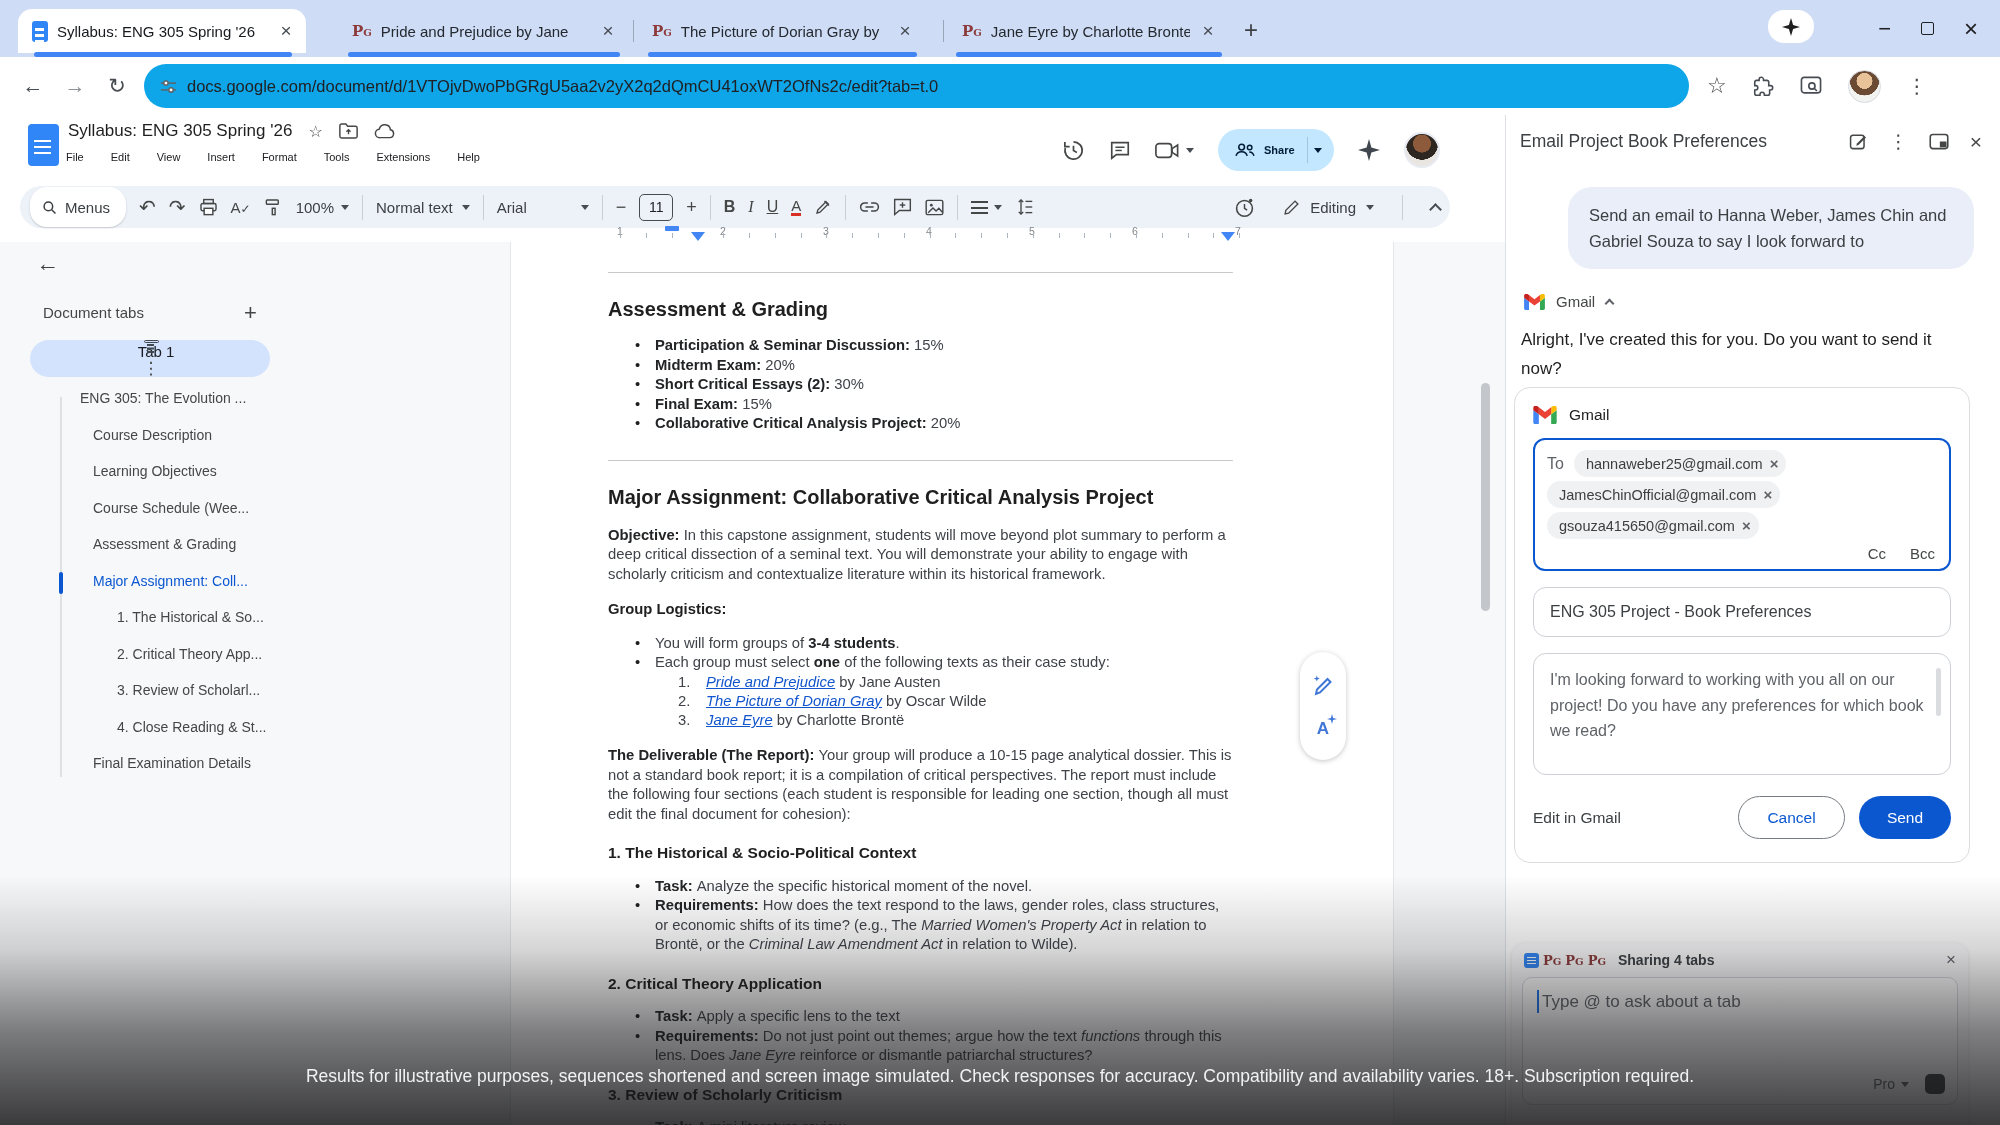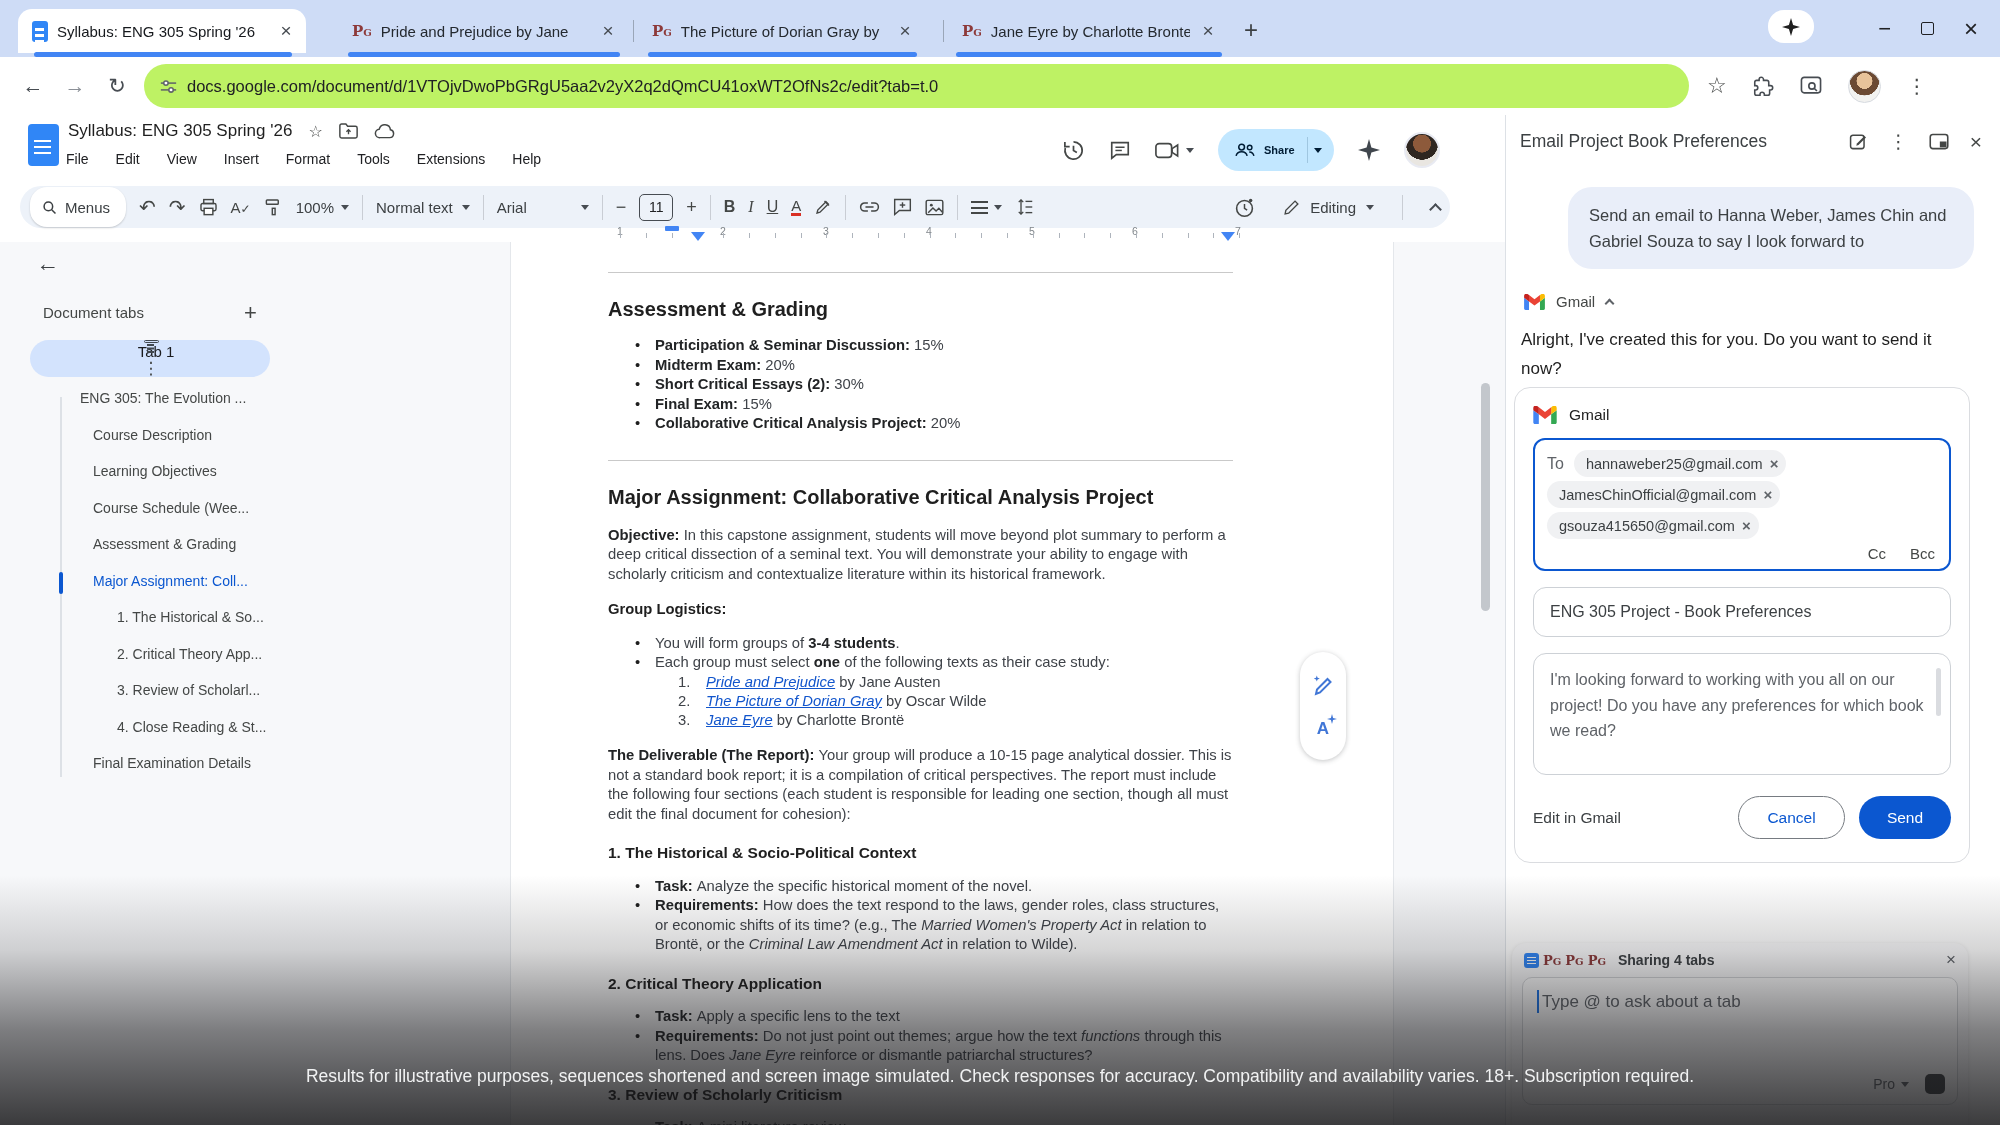--- a/index.html
+++ b/index.html
@@ -19,34 +19,34 @@
   .gem-pill { position:absolute; left:1768px; top:10px; width:46px; height:33px; background:#fff; border-radius:16px; display:flex; align-items:center; justify-content:center; }
   .winctl { position:absolute; top:0; right:0; height:57px; display:flex; align-items:center; gap:30px; padding-right:22px; }
   .winmin { font-size:22px; color:#202124; }
   .winmax { width:13px; height:13px; border:1.6px solid #202124; border-radius:2px; }
   .winclose { font-size:24px; color:#202124; line-height:20px; }
 
   
   .urlrow { position:absolute; left:0; top:57px; width:2000px; height:58px; background:#fff; display:flex; align-items:center; }
   .navic { font-size:21px; color:#474c52; width:42px; text-align:center; }
   .navic.dim { color:#8b9097; }
-  .omnibox { margin-left:6px; width:1545px; height:44px; background:#bef264; border-radius:22px; display:flex; align-items:center; padding:0 16px; }
+  .omnibox { margin-left:6px; width:1545px; height:44px; background:#0ea5e9; border-radius:22px; display:flex; align-items:center; padding:0 16px; }
   .urltext { font-size:16.5px; color:#202124; margin-left:10px; white-space:nowrap; overflow:hidden; }
   .urlicons { display:flex; align-items:center; gap:26px; margin-left:18px; }
   .chip-avatar { width:33px; height:33px; border-radius:50%; background:radial-gradient(circle at 50% 32%, #e8c39a 0 30%, #6b4a33 31% 55%, #f2f2f0 56%); border:1px solid #d6dae0; }
 
   
   .docshead { position:absolute; left:0; top:115px; width:1505px; height:68px; background:#fff; }
   .dfav-lg { position:absolute; left:28px; top:9px; width:31px; height:42px; background:#3086f6; border-radius:4px; }
   .dfav-lg::after, .dfav-s::after { content:""; position:absolute; left:20%; top:38%; width:55%; height:2.5px; background:#fff; box-shadow:0 6px 0 #fff, 0 12px 0 #fff; }
   .dtitle-row { position:absolute; left:68px; top:6px; display:flex; align-items:center; gap:16px; }
   .dtitle { font-size:17px; color:#1f1f1f; }
   .dmeta { font-size:16px; color:#444746; }
   .dmenu { position:absolute; left:66px; top:36px; display:flex; gap:27px; }
-  .dmenu span { font-size:14px; color:#202124; }
+  .dmenu span { font-size:11px; color:#202124; }
   .dhr-icons { position:absolute; top:14px; left:1062px; display:flex; align-items:center; gap:24px; }
   .share-pill { display:flex; align-items:center; height:42px; background:#c2e7ff; border-radius:21px; padding:0 6px 0 16px; }
   .share-lbl { font-size:11px; font-weight:700; color:#001d35; margin:0 8px; }
   .share-div { width:1px; height:26px; background:#9fc6e0; margin:0 4px; }
   .avatar { width:36px; height:36px; border-radius:50%; background:radial-gradient(circle at 50% 30%, #8d5a3b 0 32%, #2e2620 33% 58%, #e9e6e1 59%); border:2px solid #e8eaf2; }
 
   
   .toolbar { position:absolute; left:20px; top:186px; width:1430px; height:42px; background:#edf2f9; border-radius:21px; display:flex; align-items:center; padding:0 10px; gap:13px; }
   .menus-pill { display:flex; align-items:center; gap:8px; height:40px; background:#fff; border-radius:17px; padding:0 16px 0 12px; box-shadow:0 1px 2px rgba(0,0,0,.18); }
   .tb-lbl { font-size:15px; color:#3c4043; }

